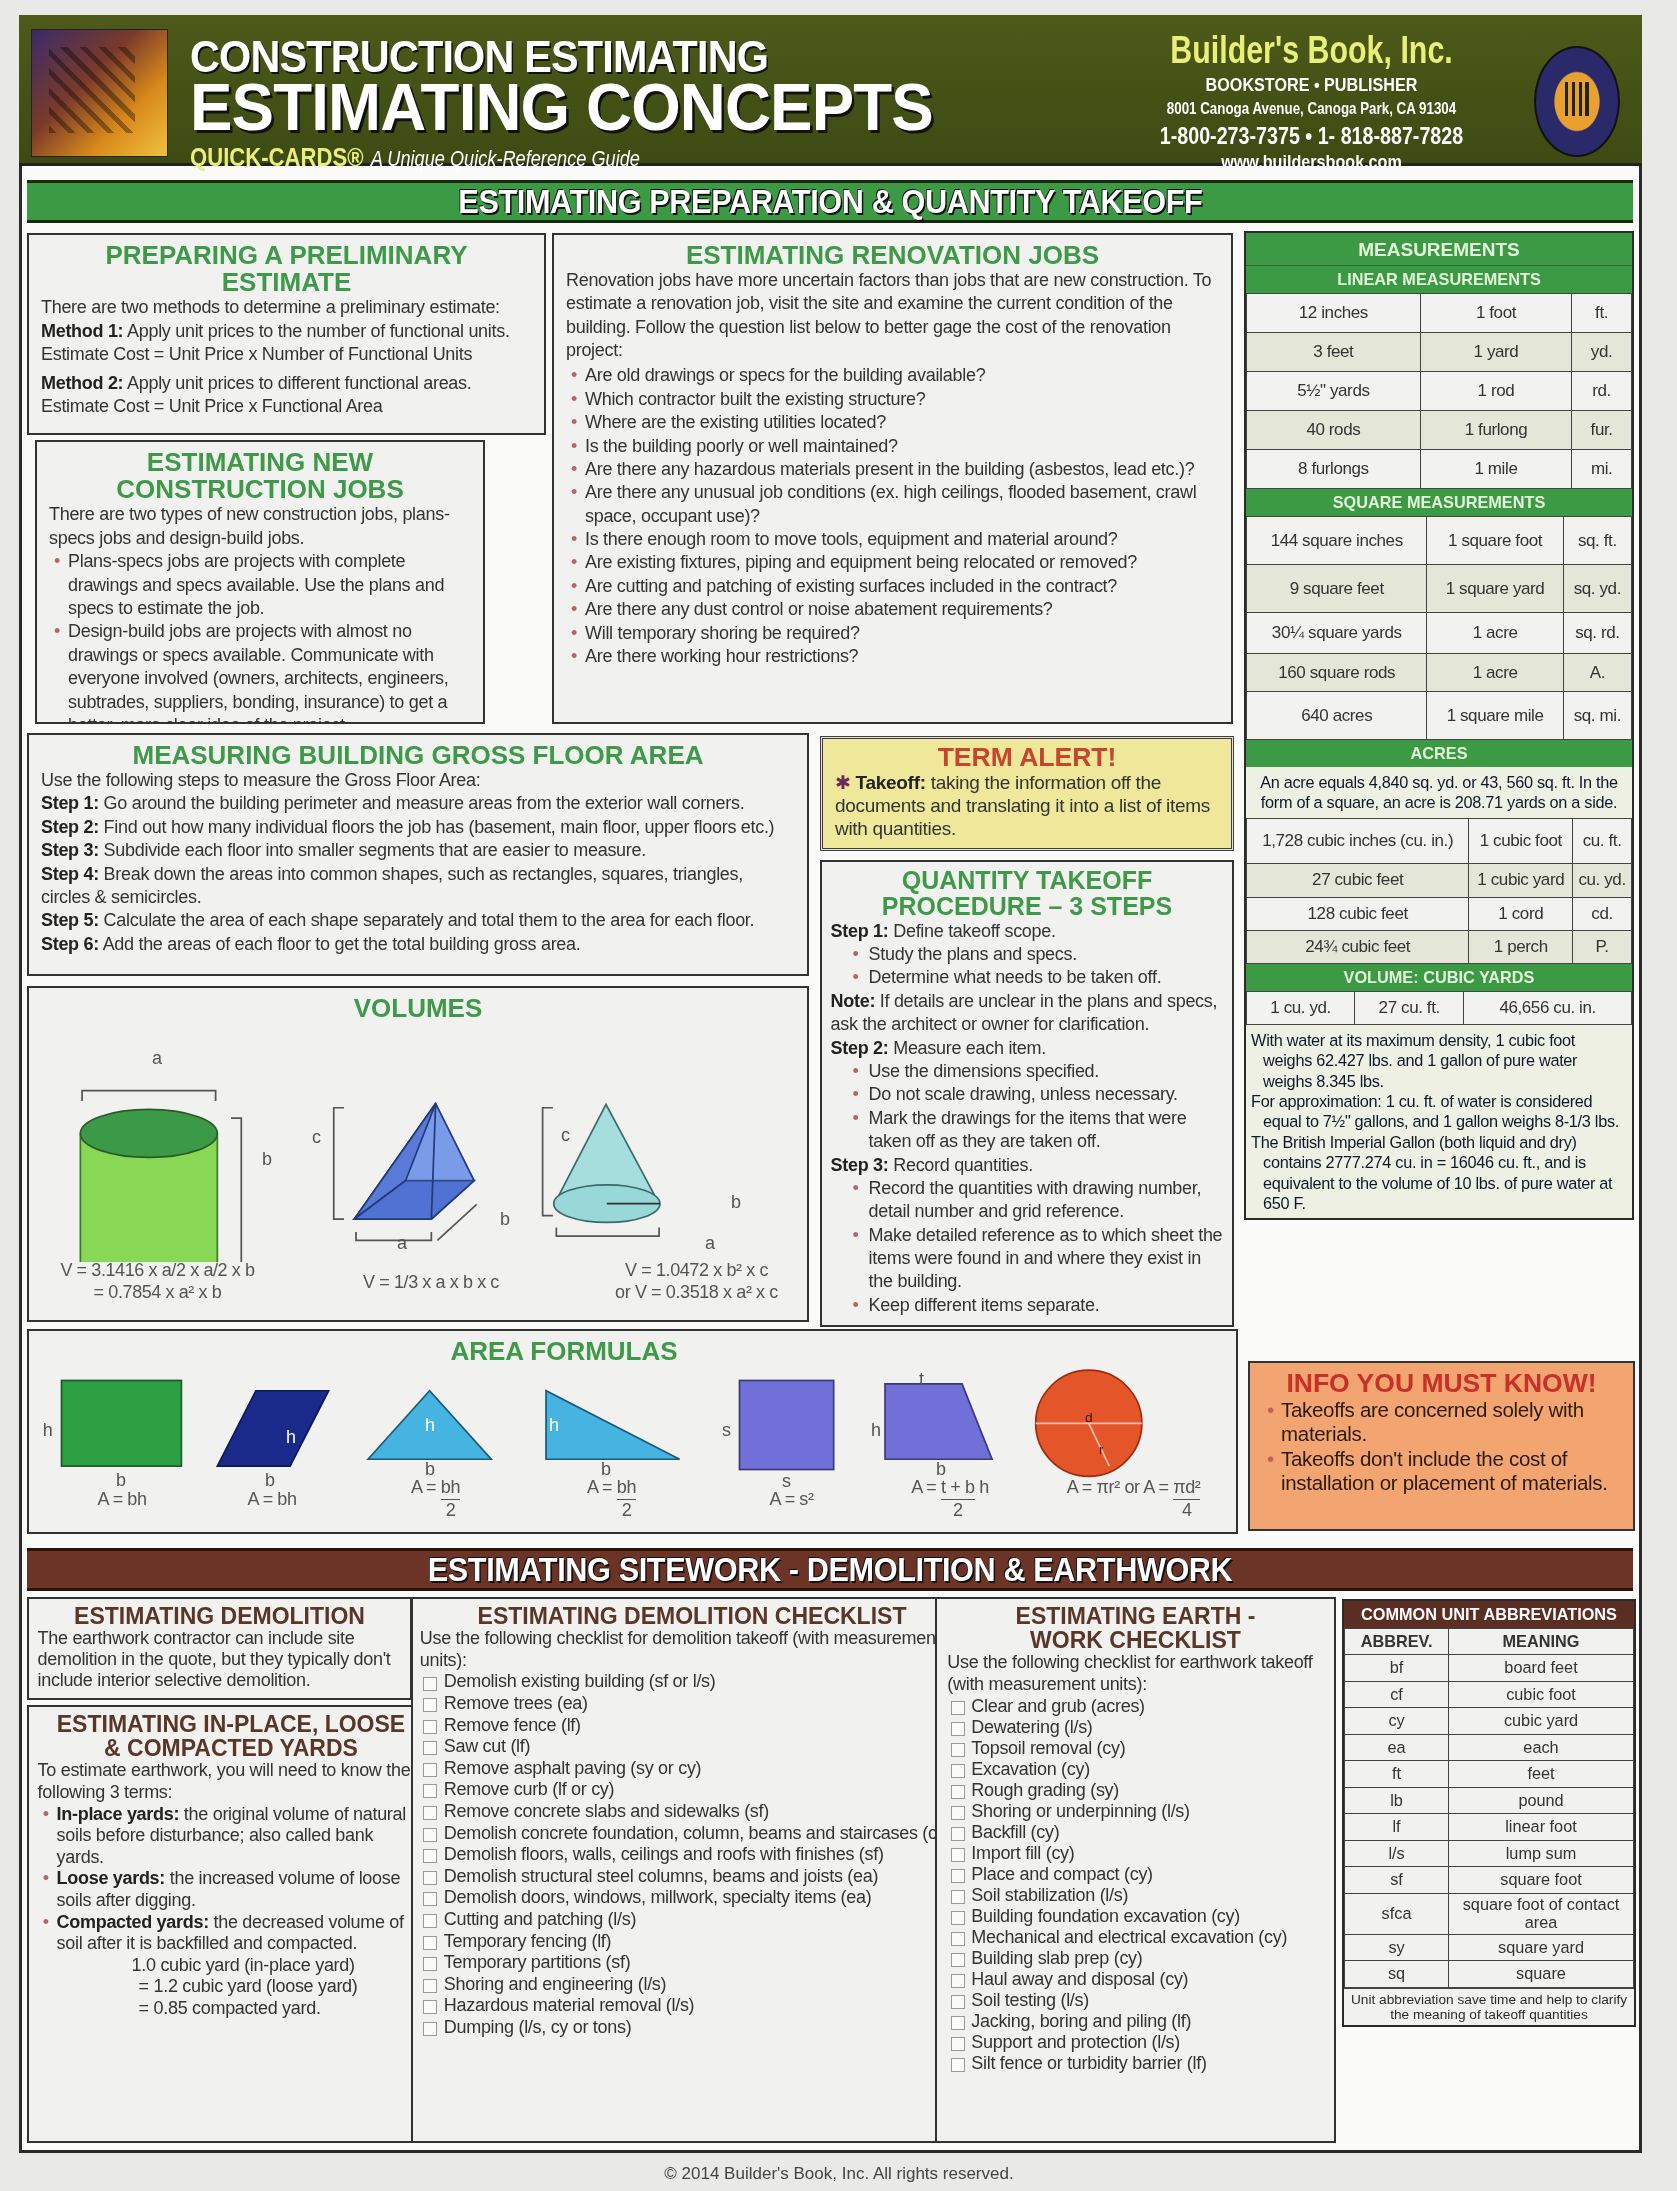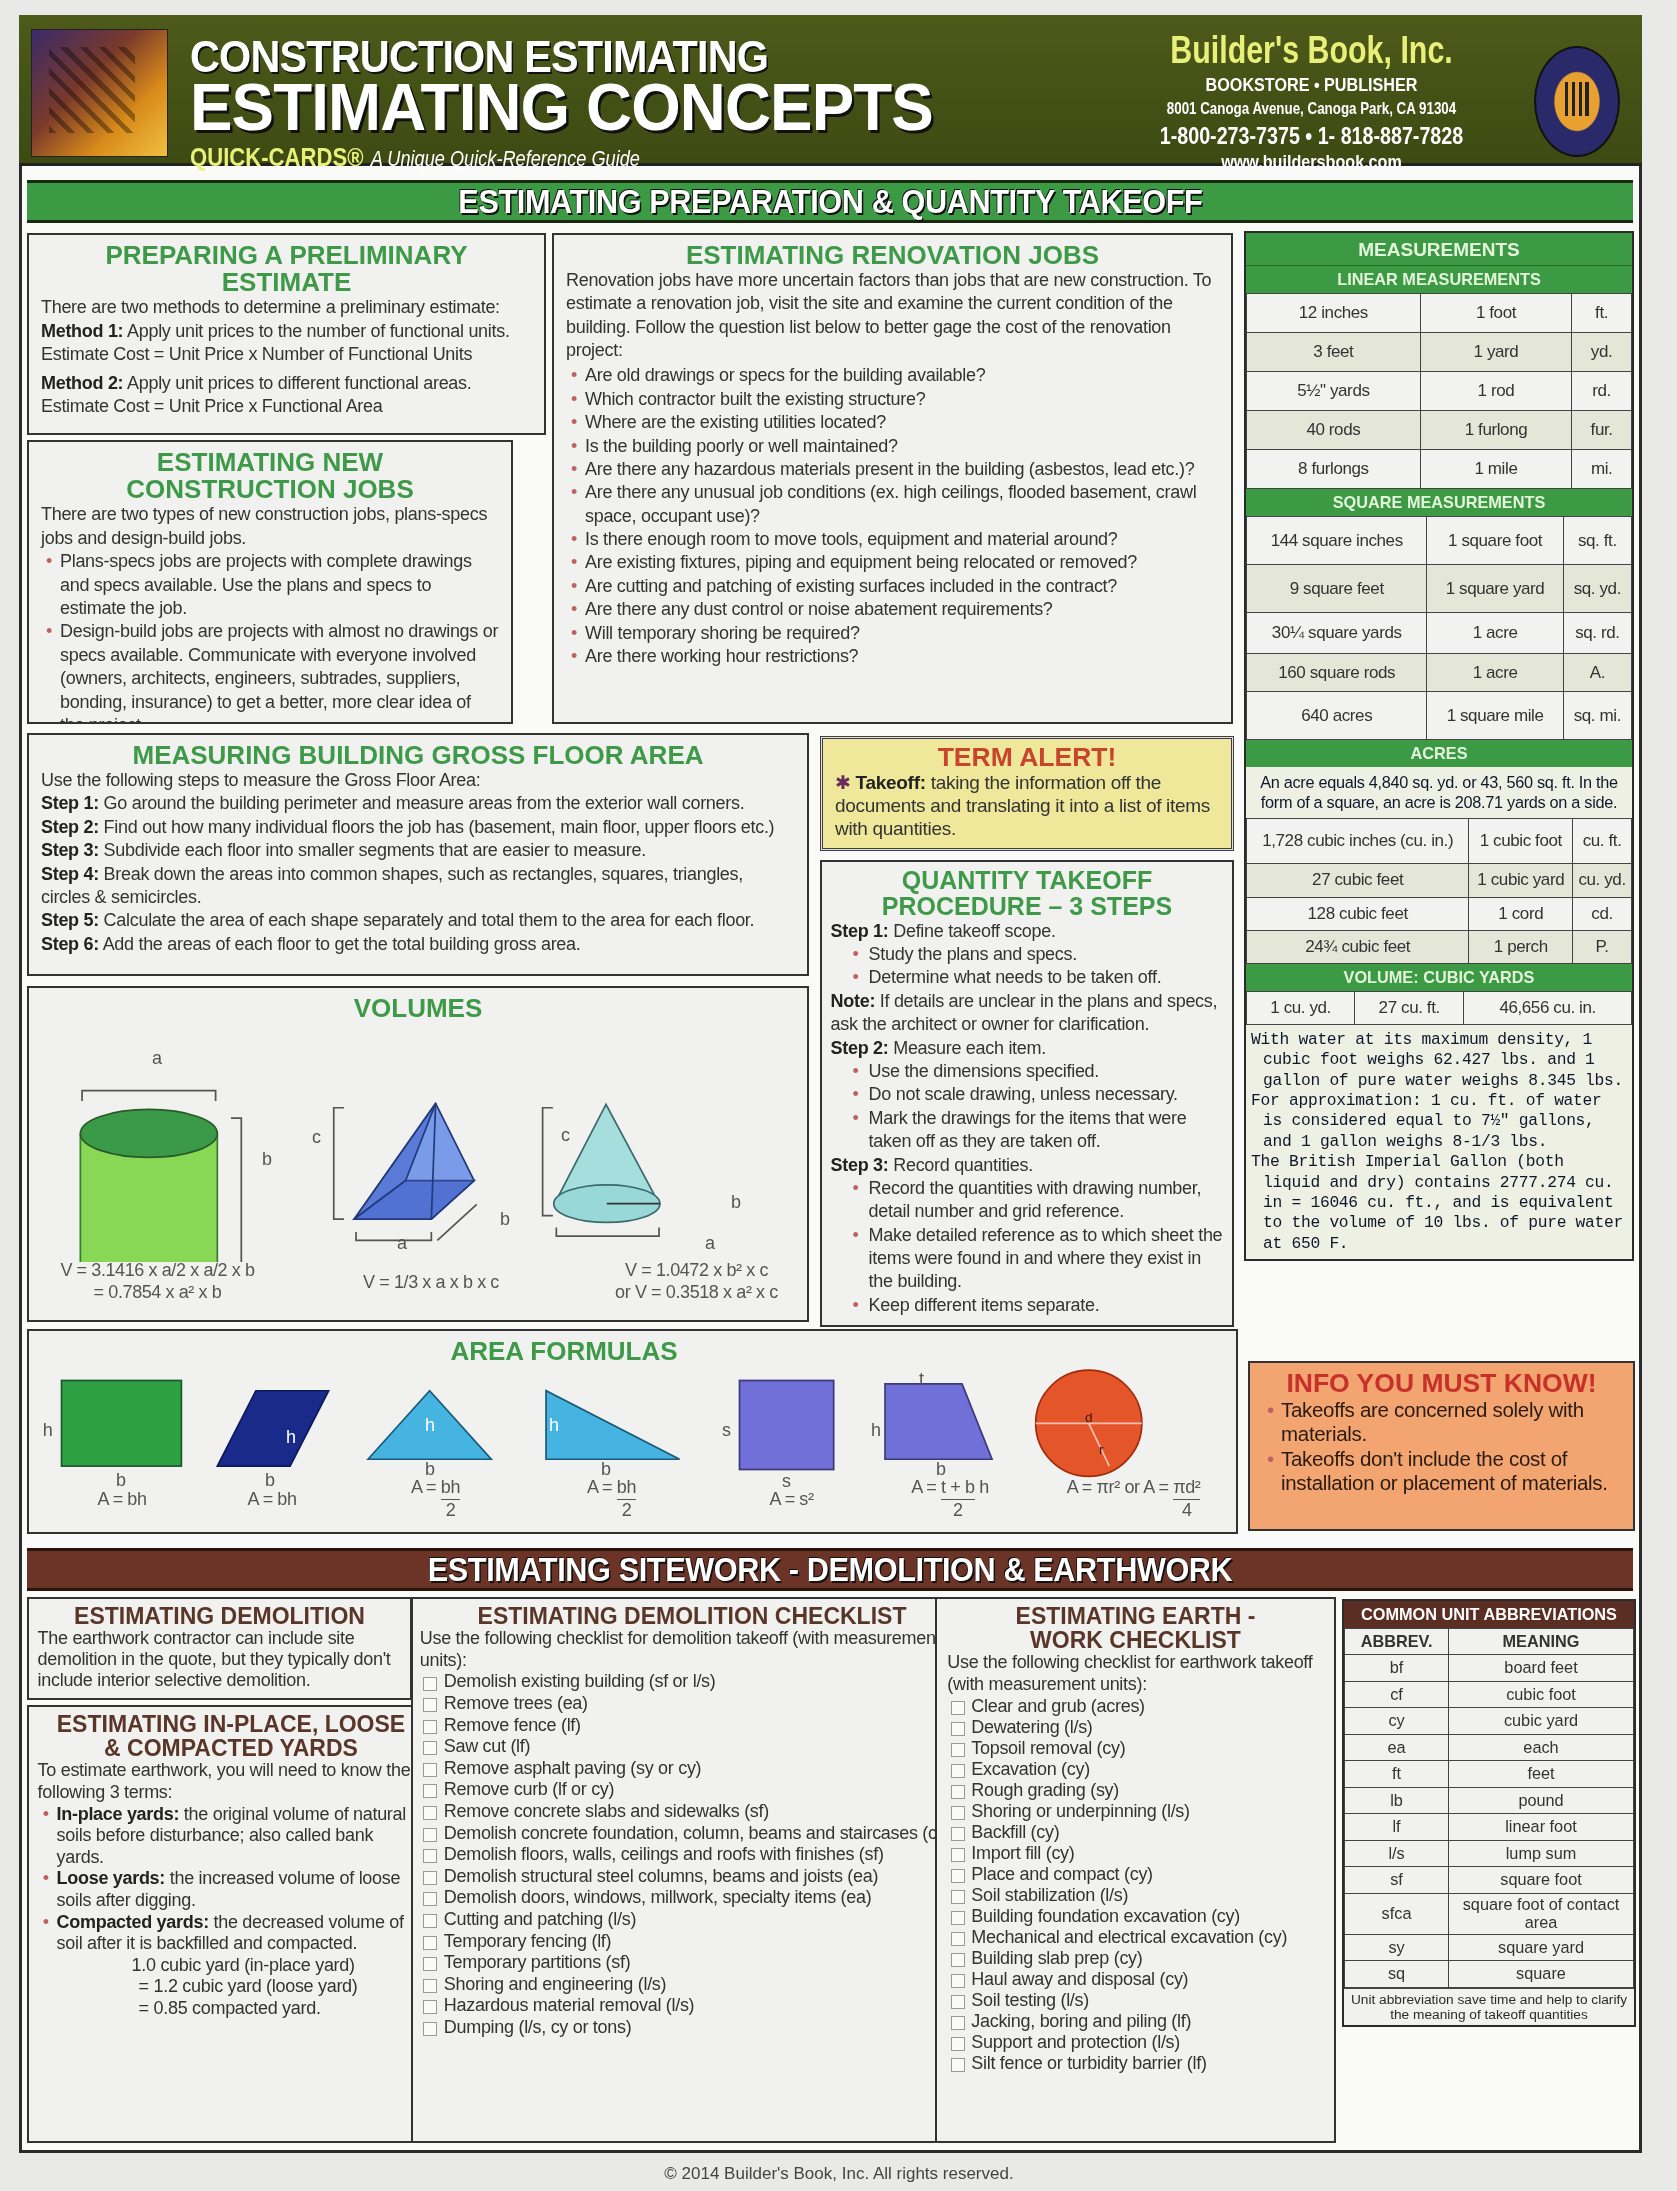--- a/index.html
+++ b/index.html
@@ -29,21 +29,21 @@
   .band.green { top: 180px; background: #3c9a44; }
   .band.brown { top: 1548px; background: #6b3426; border-color: #2a140e; }
 
   
   .box { position: absolute; background: #f1f1ef; border: 2.6px solid #333; padding: 6.8px 12px; overflow: hidden; }
   .ttl { text-align: center; font: 900 26px "Liberation Sans", sans-serif; color: #3e9a48; line-height: 1.05; }
   .ttl.br { color: #5a3628; }
   .ttl.sm { font-size: 23px; }
   .tx { font: 400 18px "Liberation Sans", sans-serif; line-height: 1.3; letter-spacing: -0.3px; color: #333; }
   .tx b { font-weight: 700; color: #222; }
-  .ind { padding-left: 12px; font-family: Liberation Mono, monospace; }
+  .ind { padding-left: 12px; }
   .bl { position: relative; padding-left: 19px; }
   .bl::before { content: "•"; position: absolute; left: 5.1px; top: 0; color: #c06060; }
   .bl2 { position: relative; padding-left: 38px; }
   .bl2::before { content: "•"; position: absolute; left: 22px; color: #c06060; }
   .ck { position: relative; padding-left: 24px; }
   .ck::before { content: ""; position: absolute; left: 3.4px; top: 5.1px; width: 12px; height: 12px; border: 1.3px solid #999; background: #fafafa; }
 
   
   .meas { position: absolute; left: 1244px; top: 231px; width: 390px; background: #f1f1ef; border: 2.6px solid #2b2b2b; }
   .mh { background: #3c9a44; color: #e4f5dc; text-align: center; font: 700 19px "Liberation Sans", sans-serif; height: 33px; line-height: 33px; border-bottom: 1.7px solid #2a6a2a; }
@@ -97,21 +97,21 @@
 
 <div class="box" style="left:27px;top:233px;width:519px;height:202px;">
   <div class="ttl">PREPARING A PRELIMINARY ESTIMATE</div>
   <div class="tx">There are two methods to determine a preliminary estimate:</div>
   <div class="tx"><b>Method 1:</b><span> Apply unit prices to the number of functional units.</span></div>
   <div class="tx" style="margin-bottom:5.1px">Estimate Cost = Unit Price x Number of Functional Units</div>
   <div class="tx"><b>Method 2:</b><span> Apply unit prices to different functional areas.</span></div>
   <div class="tx">Estimate Cost = Unit Price x Functional Area</div>
 </div>
 
-<div class="box" style="left:27px;top:440px;width:486px;height:284px;">
+<div class="box" style="left:35px;top:440px;width:450px;height:284px;">
   <div class="ttl" style="padding:0 51px">ESTIMATING NEW CONSTRUCTION JOBS</div>
   <div class="tx">There are two types of new construction jobs, plans-specs jobs and design-build jobs.</div>
   <div class="tx bl">Plans-specs jobs are projects with complete drawings and specs available. Use the plans and specs to estimate the job.</div>
   <div class="tx bl">Design-build jobs are projects with almost no drawings or specs available. Communicate with everyone involved (owners, architects, engineers, subtrades, suppliers, bonding, insurance) to get a better, more clear idea of the project.</div>
 </div>
 
 <div class="box" style="left:552px;top:233px;width:681px;height:491px;">
   <div class="ttl">ESTIMATING RENOVATION JOBS</div>
   <div class="tx" style="margin-bottom:1.7px">Renovation jobs have more uncertain factors than jobs that are new construction. To estimate a renovation job, visit the site and examine the current condition of the building. Follow the question list below to better gage the cost of the renovation project:</div>
   <div class="tx bl">Are old drawings or specs for the building available?</div>

